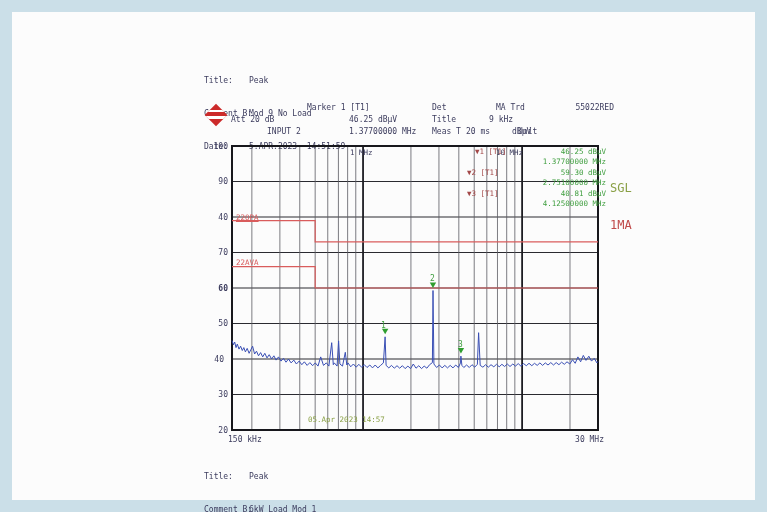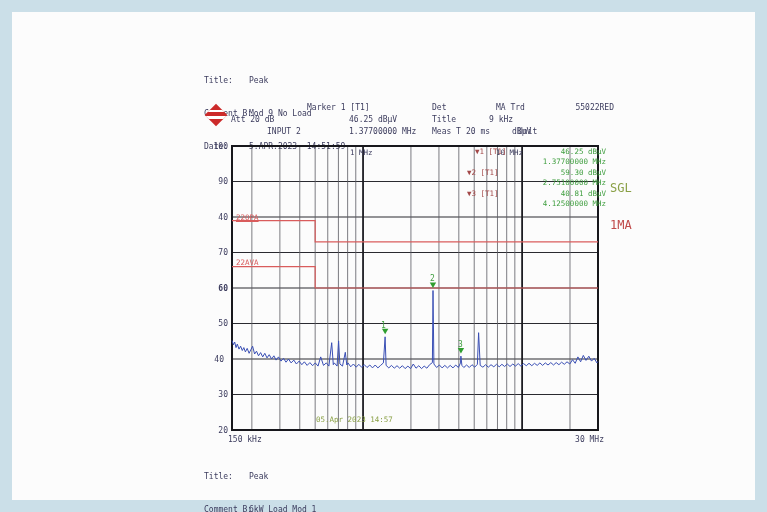--- a/index.html
+++ b/index.html
@@ -138,21 +138,21 @@
       <span class="green">4.12500000 MHz</span>
     </div>
 
     <span class="abs olive" style="left:598px;top:169px;font-size:12px;">SGL</span>
     <span class="abs" style="left:598px;top:206px;font-size:12px;color:#c04a4a;">1MA</span>
 
     <span class="abs green" style="left:369px;top:309px;font-size:8px;">1</span>
     <span class="abs green" style="left:418px;top:262px;font-size:8px;">2</span>
     <span class="abs green" style="left:446px;top:328px;font-size:8px;">3</span>
 
-    <span class="abs olive t7" style="left:260px;top:403px;padding-left:44px;">05.Apr 2023 14:57</span>
+    <span class="abs olive t7" style="left:252px;top:403px;padding-left:44px;">05.Apr 2023 14:57</span>
 
     <div class="abs navy t8" style="left:192px;top:437px;">
       <div class="row">
         <span class="lbl">Title:</span>
         <span>Peak</span>
       </div>
       <div class="row">
         <span class="lbl">Comment B:</span>
         <span>6kW Load Mod 1</span>
       </div>

